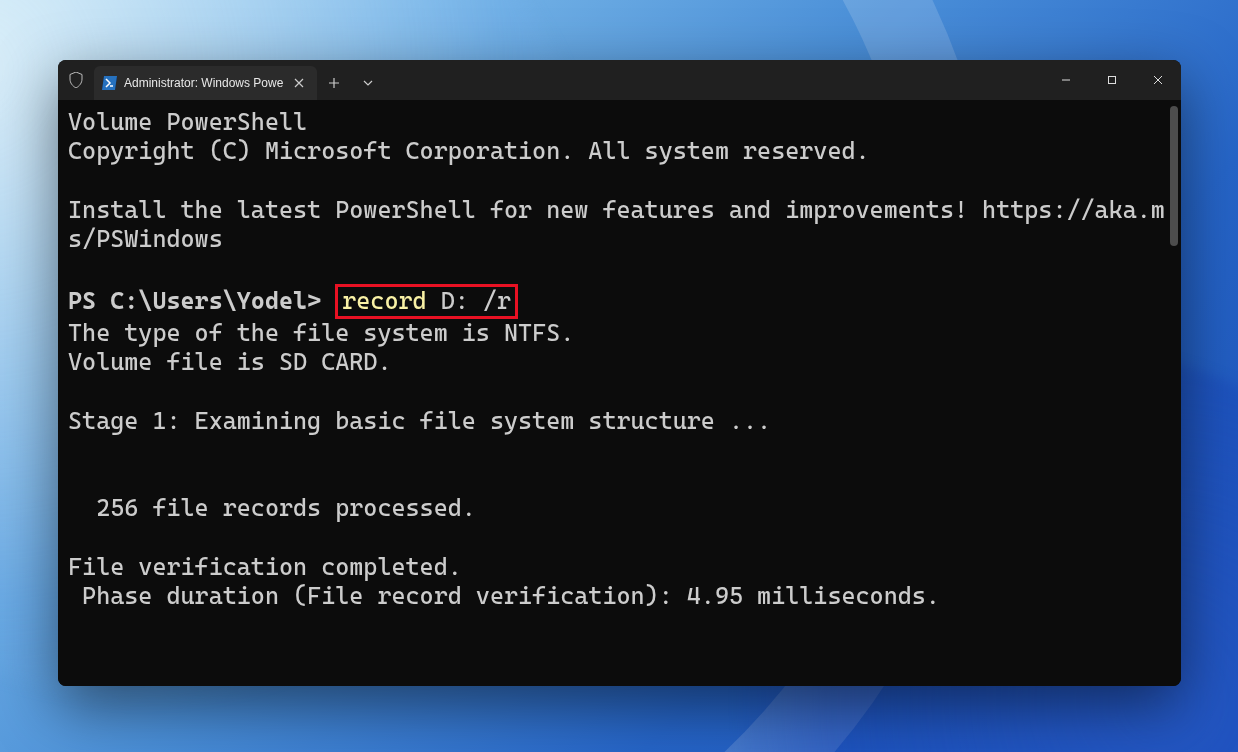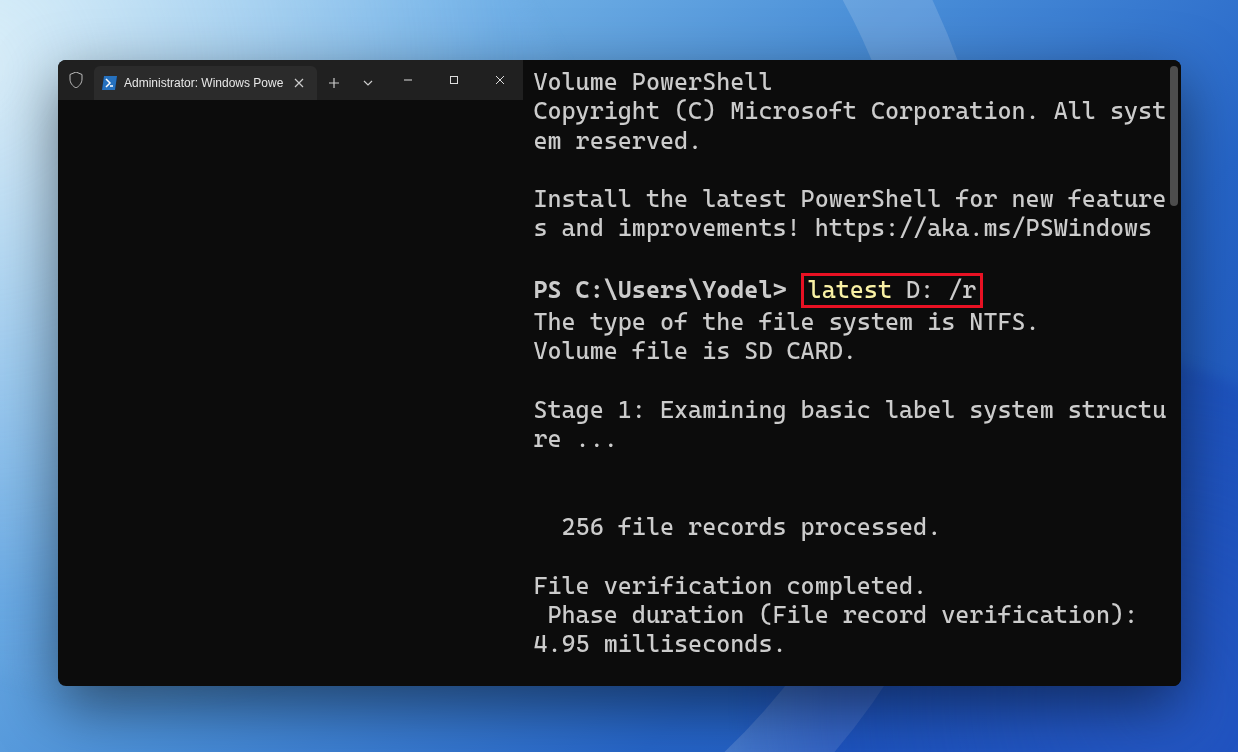--- a/index.html
+++ b/index.html
@@ -40,20 +40,21 @@
   .window {
     position: absolute;
     left: 58px;
     top: 60px;
     width: 1123px;
     height: 626px;
     background: #0c0c0c;
     border-radius: 8px;
     box-shadow: 0 20px 60px rgba(0,0,0,0.5);
     display: flex;
+    flex-direction: column;
     overflow: hidden;
   }
 
   .titlebar {
     height: 40px;
     background: #202020;
     display: flex;
     align-items: stretch;
     user-select: none;
   }
@@ -216,25 +217,25 @@
       </div>
     </div>
   </div>
 
   <div class="terminal-body">
     <div class="terminal-content"><span>Volume PowerShell</span>
 <span>Copyright (C) Microsoft Corporation. All system reserved.</span>
 
 <span>Install the latest PowerShell for new features and improvements! https://aka.ms/PSWindows</span>
 
-<span class="prompt-line">PS C:\Users\Yodel&gt; </span><span class="cmd-highlight"><span class="yellow">latest</span><span> D: /r</span></span>
+<span class="prompt-line">PS C:\Users\Yodel&gt; </span><span class="cmd-highlight"><span class="yellow">record</span><span> D: /r</span></span>
 <span>The type of the file system is NTFS.</span>
 <span>Volume file is SD CARD.</span>
 
-<span>Stage 1: Examining basic label system structure ...</span>
+<span>Stage 1: Examining basic file system structure ...</span>
 
 
 <span>  256 file records processed.</span>
 
 <span>File verification completed.</span>
 <span> Phase duration (File record verification): 4.95 milliseconds.</span>
 </div>
     <div class="scrollbar-track">
       <div class="scrollbar-thumb"></div>
     </div>

